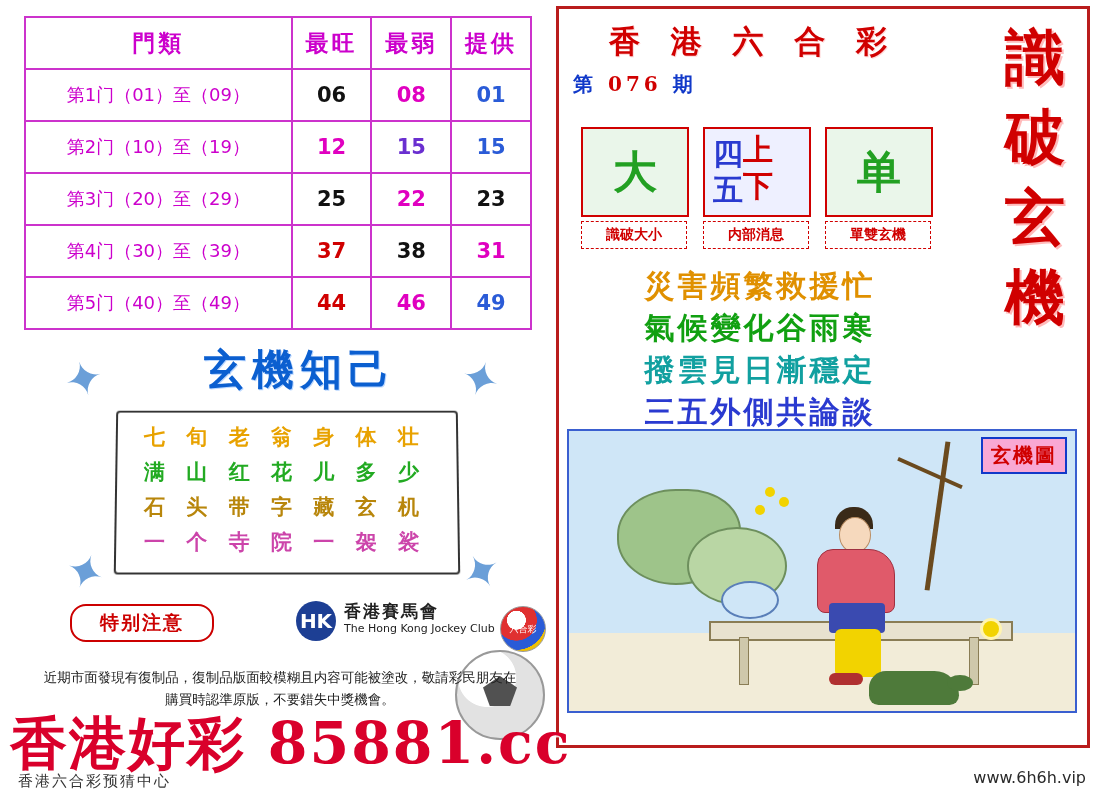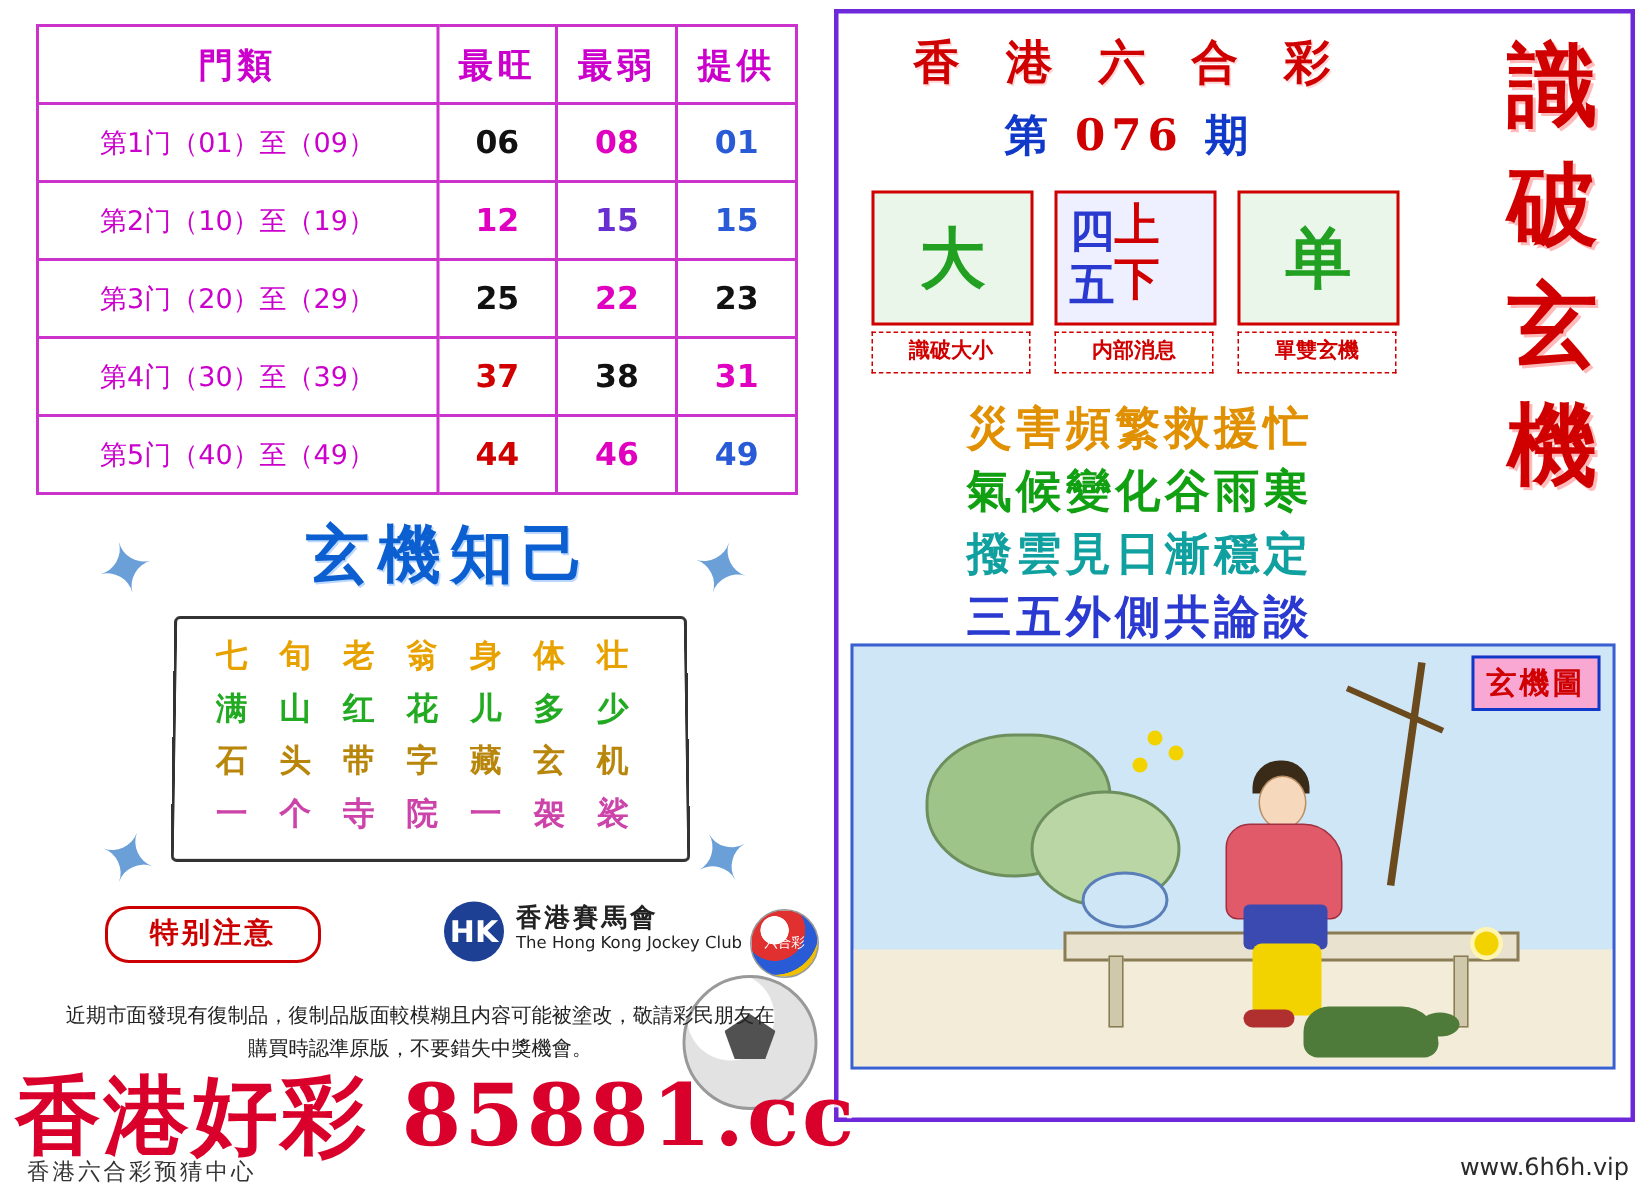--- a/index.html
+++ b/index.html
@@ -96,32 +96,32 @@
     border:2px solid #888;opacity:.85;
   }
   .soccer:before{
     content:"";position:absolute;left:26px;top:24px;width:34px;height:30px;background:#333;
     clip-path:polygon(50% 0,100% 38%,80% 100%,20% 100%,0 38%);
   }
 
   
   .right-panel{
     position:absolute;left:556px;top:6px;width:528px;height:736px;
-    border:3px solid #6d28d9;background:#ffffff;
+    border:3px solid #b91c1c;background:#ffffff;
   }
   .r-title{
     position:absolute;left:14px;top:12px;width:360px;text-align:center;
     font-family:"DejaVu Serif","Liberation Serif",serif;
     font-size:31px;font-weight:bold;color:#d00000;letter-spacing:10px;
     text-shadow:1px 1px 0 #ffd9d9;
   }
   .r-issue{
-    position:absolute;left:14px;top:62px;width:360px;text-align:center;
-    font-family:"DejaVu Serif","Liberation Serif",serif;
-    font-size:29px;font-weight:bold;color:#1139c9;letter-spacing:4px;
+    position:absolute;left:14px;top:62px;width:360px;text-align:left;
+    font-family:"DejaVu Serif","Liberation Serif",serif;
+    font-size:20px;font-weight:bold;color:#1139c9;letter-spacing:4px;
   }
   .r-issue .num{color:#d00000;}
 
   .vert-title{
     position:absolute;right:6px;top:8px;width:92px;height:420px;
     text-align:center;
   }
   .vert-title div{
     font-family:"DejaVu Serif","Liberation Serif",serif;
     font-size:60px;font-weight:bold;color:#d00000;line-height:80px;

